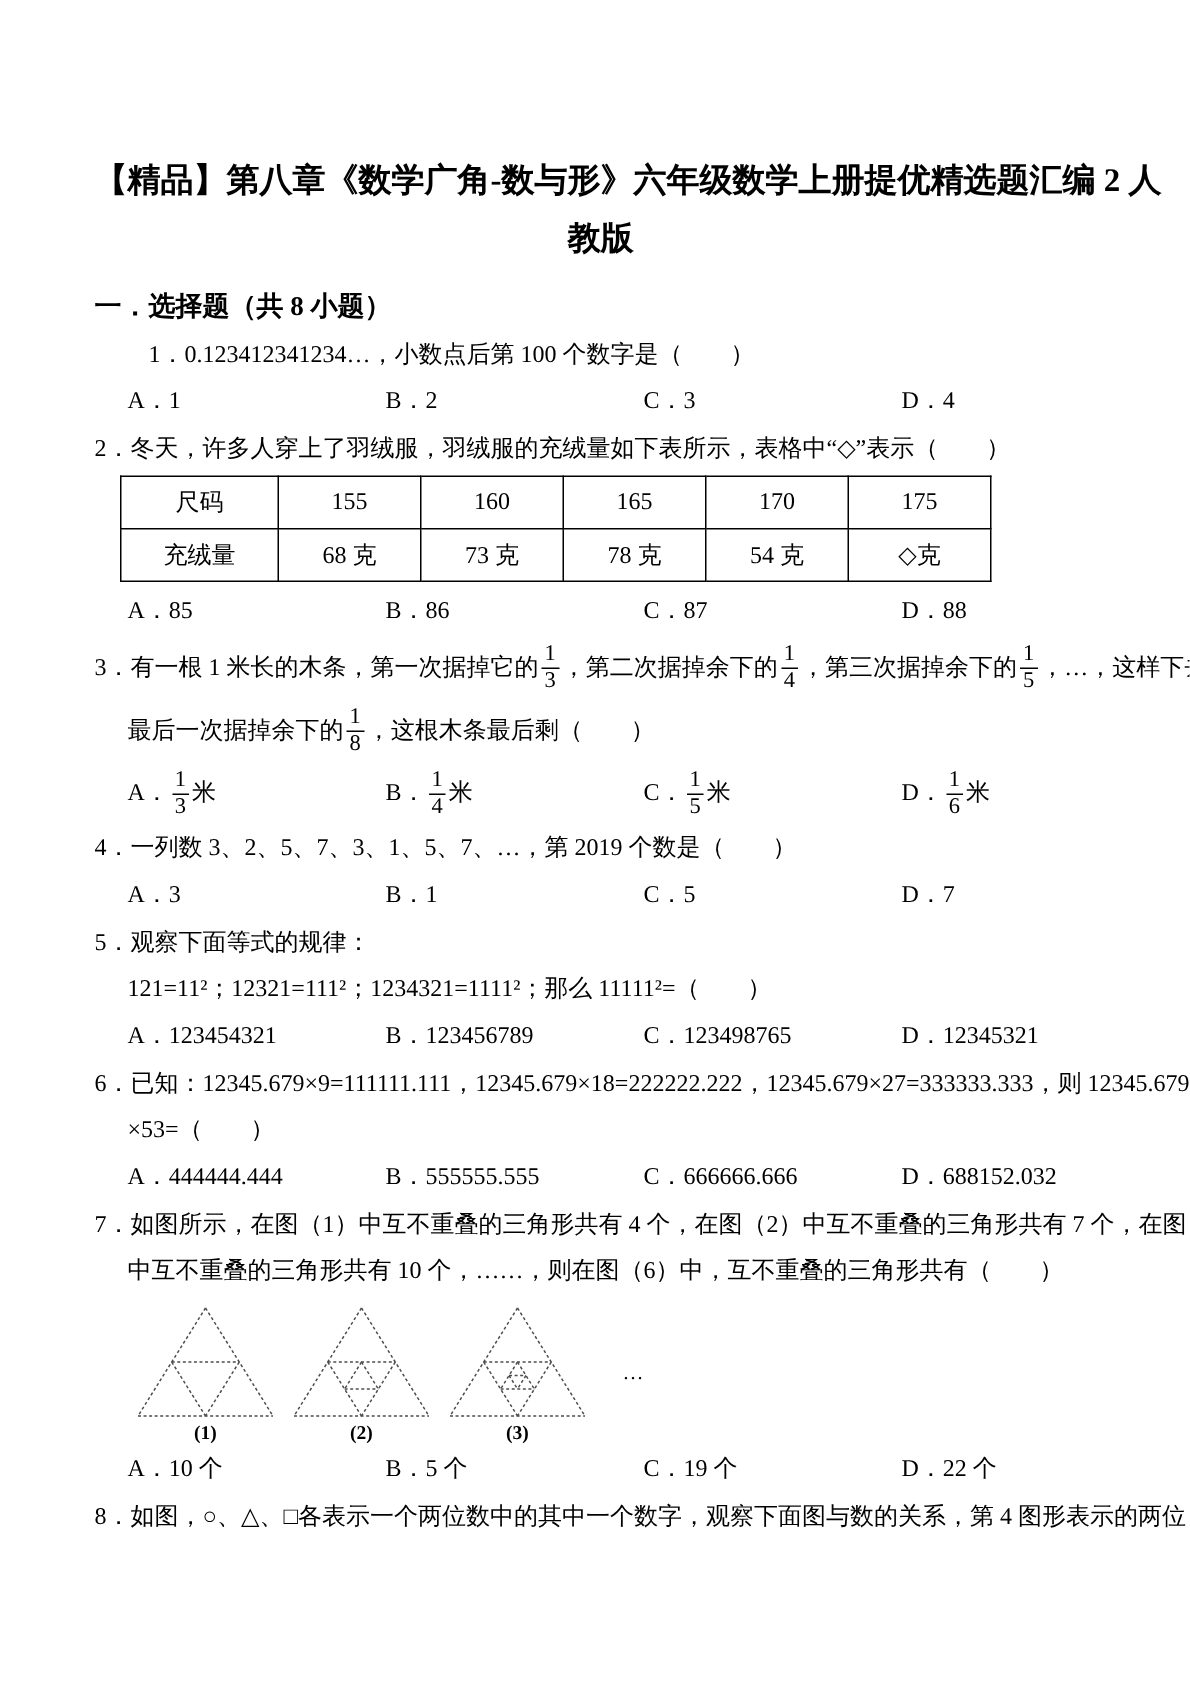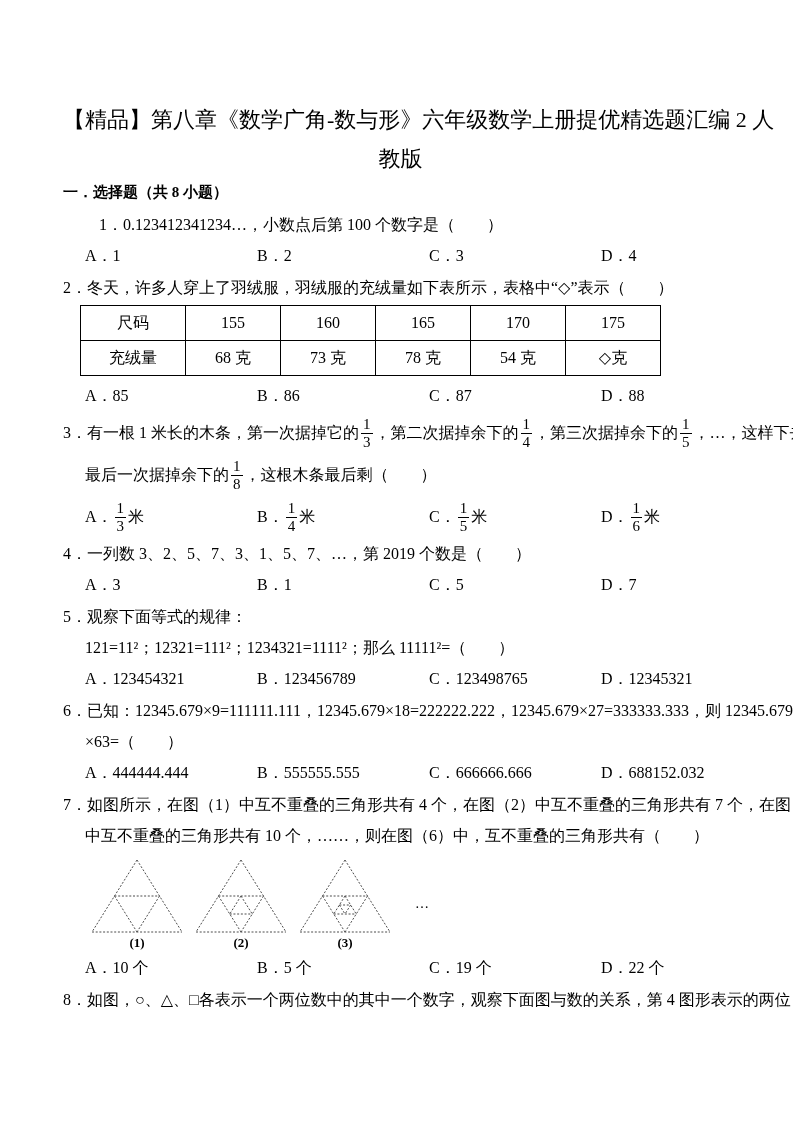--- a/index.html
+++ b/index.html
@@ -1,22 +1,22 @@
 <!DOCTYPE html>
 <html><head>
 <meta charset="utf-8">
 <style>
   html,body{margin:0;padding:0;background:#fff;}
   body{
     width:793px;height:1122px;position:relative;overflow:hidden;
     font-family:"Liberation Serif","DejaVu Serif",serif;color:#000;
   }
   .doc{padding:0 55px 0 63px;}
-  .title{margin-top:100px;font-size:22px;font-weight:normal;line-height:39px;text-align:center;white-space:nowrap;}
-  .section{font-size:15px;font-weight:bold;line-height:28px;white-space:nowrap;}
+  .title{margin-top:100px;font-size:22px;font-weight:bold;line-height:39px;text-align:center;white-space:nowrap;}
+  .section{margin-top:12px;font-size:18px;font-weight:bold;line-height:28px;white-space:nowrap;}
   .q{font-size:16px;line-height:31px;white-space:pre;}
   .q.first{margin-top:3px;margin-left:36px;}
   .indent{padding-left:22px;}
   .opts{display:flex;padding-left:22px;font-size:16px;line-height:32px;white-space:pre;gap:32px;}
   .opts .opt{width:140px;flex:none;display:inline-flex;align-items:center;white-space:pre;}
   .frow{display:flex;align-items:center;height:42px;font-size:16px;white-space:pre;}
   .frow.opts-row{height:42px;}
   .frac{display:inline-block;text-align:center;vertical-align:middle;margin:0 2px;font-size:15px;line-height:1.08;}
   .frac .num{display:block;border-bottom:1px solid #000;padding:0 2px;}
   .frac .den{display:block;padding:0 2px;}
@@ -97,21 +97,21 @@
   <div class="q">5．观察下面等式的规律：</div>
   <div class="q indent">121=11²；12321=111²；1234321=1111²；那么 11111²=（　　）</div>
   <div class="opts">
     <span class="opt">A．123454321</span>
     <span class="opt">B．123456789</span>
     <span class="opt">C．123498765</span>
     <span class="opt">D．12345321</span>
   </div>
 
   <div class="q">6．已知：12345.679×9=111111.111，12345.679×18=222222.222，12345.679×27=333333.333，则 12345.679</div>
-  <div class="q indent">×63=（　　）</div>
+  <div class="q indent">×53=（　　）</div>
   <div class="opts">
     <span class="opt">A．444444.444</span>
     <span class="opt">B．555555.555</span>
     <span class="opt">C．666666.666</span>
     <span class="opt">D．688152.032</span>
   </div>
 
   <div class="q">7．如图所示，在图（1）中互不重叠的三角形共有 4 个，在图（2）中互不重叠的三角形共有 7 个，在图（3）</div>
   <div class="q indent">中互不重叠的三角形共有 10 个，……，则在图（6）中，互不重叠的三角形共有（　　）</div>
   <div class="figures">

